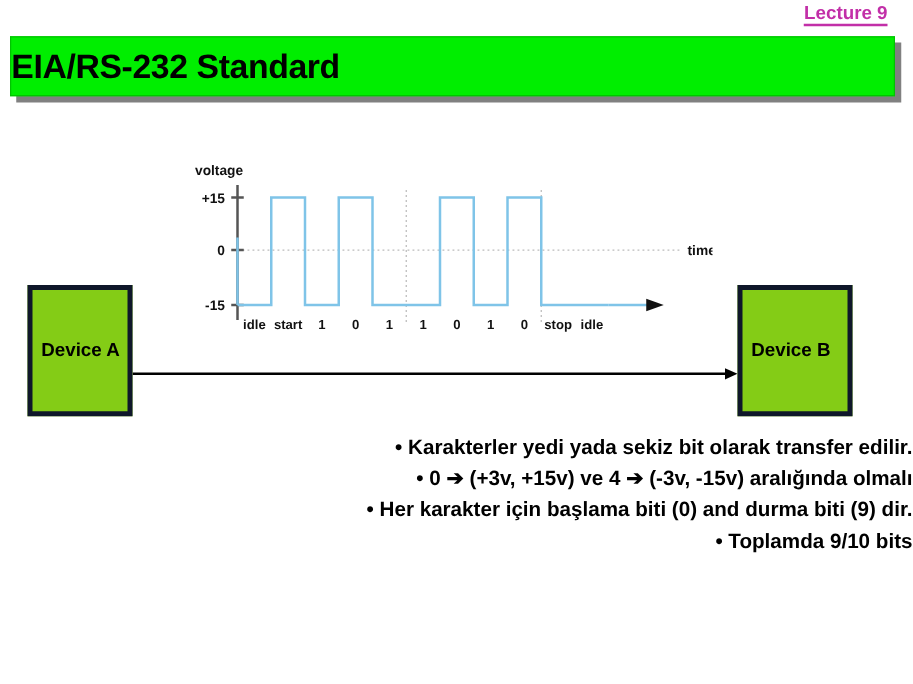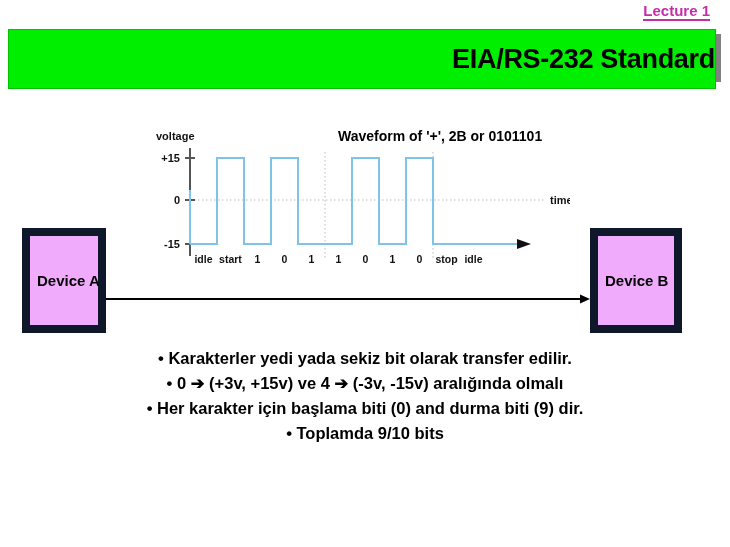--- a/index.html
+++ b/index.html
@@ -37,41 +37,41 @@
     top: 34px;
     width: 708px;
     height: 48px;
     background: #808080;
   }
   #title-banner {
     position: absolute;
     left: 8px;
     top: 29px;
     width: 708px;
-    height: 60px;
+    height: 48px;
     background: #00ee00;
     border: 1px solid #00c400;
     box-sizing: border-box;
     display: flex;
     align-items: center;
-    justify-content: flex-end;
+    justify-content: flex-start;
   }
   #title-text {
     font-size: 27px;
     font-weight: bold;
     color: #000000;
     letter-spacing: -0.3px;
     font-family: "Liberation Sans", sans-serif;
   }
 
   
   .device-box {
     position: absolute;
-    background: #f0abfc;
-    border: 8px solid #0f172a;
+    background: #84cc16;
+    border: 4px solid #0f172a;
     box-sizing: border-box;
     display: flex;
     align-items: center;
   }
   #device-a-box { left: 22px;  top: 228px; width: 84px;  height: 105px; }
   #device-b-box { left: 590px; top: 228px; width: 92px;  height: 105px; }
   .device-label {
     font-size: 15px;
     font-weight: bold;
     color: #000000;
@@ -107,56 +107,55 @@
     white-space: nowrap;
     font-family: "Liberation Sans", sans-serif;
   }
 
   
   #bullet-list {
     position: absolute;
     left: 0px;
     top: 346px;
     width: 730px;
-    text-align: center;
+    text-align: right;
   }
   .bullet-line {
     font-size: 16.5px;
     font-weight: bold;
     color: #000000;
     line-height: 25px;
     white-space: nowrap;
     font-family: "Liberation Sans", sans-serif;
   }
 </style>
 </head>
 <body>
 
-<div id="lecture-label">Lecture 1</div>
+<div id="lecture-label">Lecture 9</div>
 
 <div id="title-banner-shadow"></div>
 <div id="title-banner">
   <span id="title-text">EIA/RS-232 Standard</span>
 </div>
 
 <div id="device-a-box" class="device-box">
   <span class="device-label">Device A</span>
 </div>
 
 <div id="device-b-box" class="device-box">
   <span class="device-label">Device B</span>
 </div>
 
 <svg id="connection-line" viewBox="0 0 484 10">
   <line x1="0" y1="5" x2="474" y2="5" stroke="#000000" stroke-width="2"></line>
   <polygon points="474,0.5 484,5 474,9.5" fill="#000000"></polygon>
 </svg>
 
 <div id="waveform-figure">
-  <div id="waveform-caption">Waveform of '+', 2B or 0101101</div>
   <svg id="waveform-svg" width="420" height="160" viewBox="0 0 420 160">
       <line x1="40" y1="80" x2="395" y2="80" stroke="#bbbbbb" stroke-width="1" stroke-dasharray="1.5 2.5"></line>
       <line x1="175" y1="32" x2="175" y2="138" stroke="#bbbbbb" stroke-width="1" stroke-dasharray="1.5 2.5"></line>
       <line x1="283" y1="32" x2="283" y2="138" stroke="#bbbbbb" stroke-width="1" stroke-dasharray="1.5 2.5"></line>
       <line x1="40" y1="28" x2="40" y2="136" stroke="#555555" stroke-width="2"></line>
       <line x1="35" y1="38" x2="45" y2="38" stroke="#555555" stroke-width="2"></line>
       <line x1="35" y1="80" x2="45" y2="80" stroke="#555555" stroke-width="2"></line>
       <line x1="35" y1="124" x2="45" y2="124" stroke="#555555" stroke-width="2"></line>
       <polyline points="40,124 67,124 67,124 67,38 94,38 94,38 94,124 121,124 121,124 121,38 148,38 148,38 148,124 175,124 202,124 202,124 202,38 229,38 229,38 229,124 256,124 256,124 256,38 283,38 283,38 283,124 310,124 337,124" fill="none" stroke="#7fc4e8" stroke-width="2"></polyline>
       <line x1="40" y1="70" x2="40" y2="124" stroke="#7fc4e8" stroke-width="2"></line>

